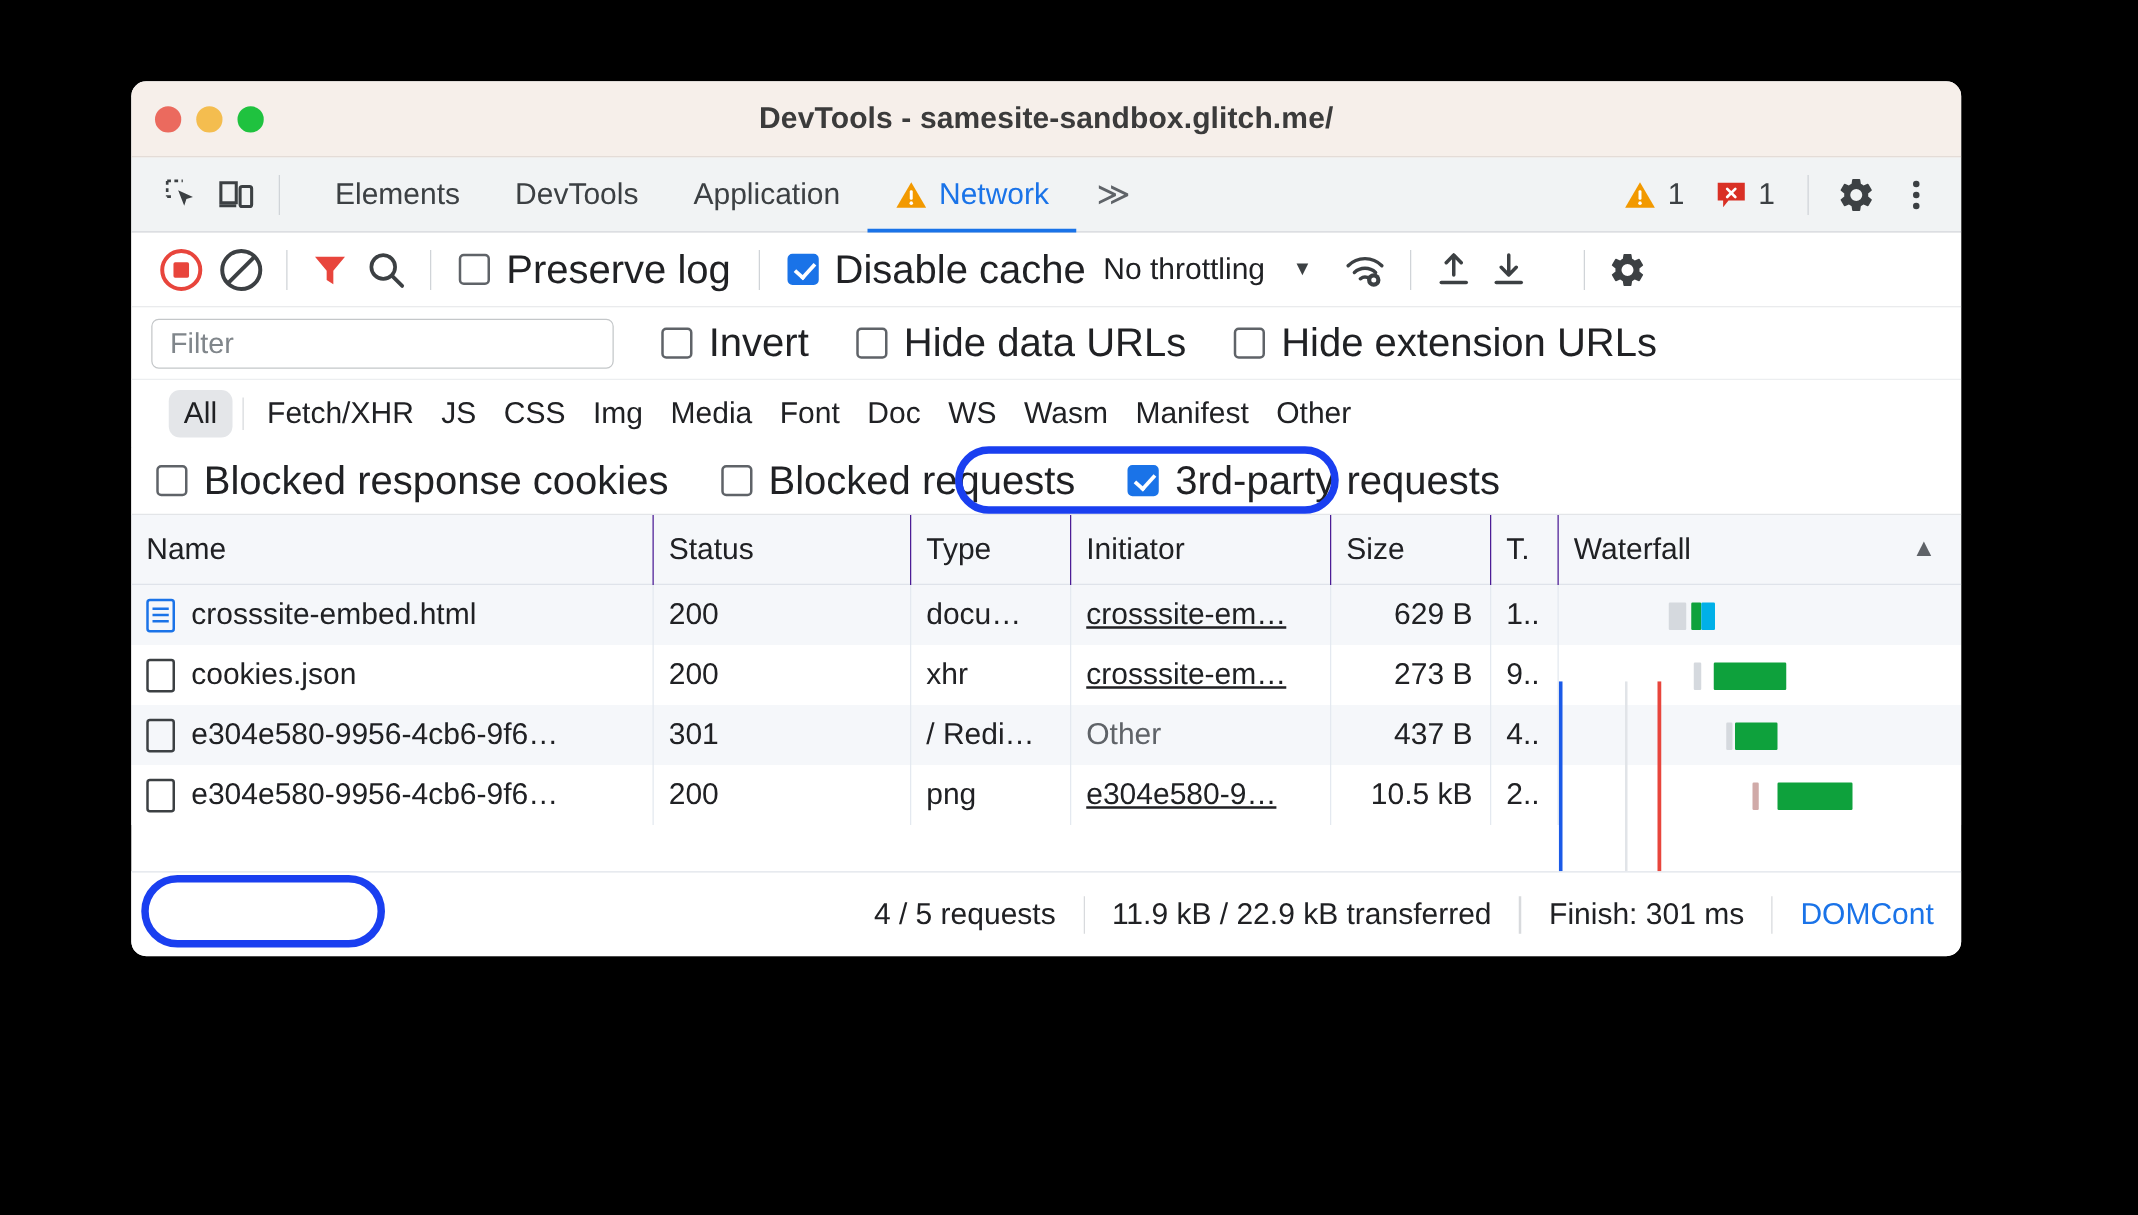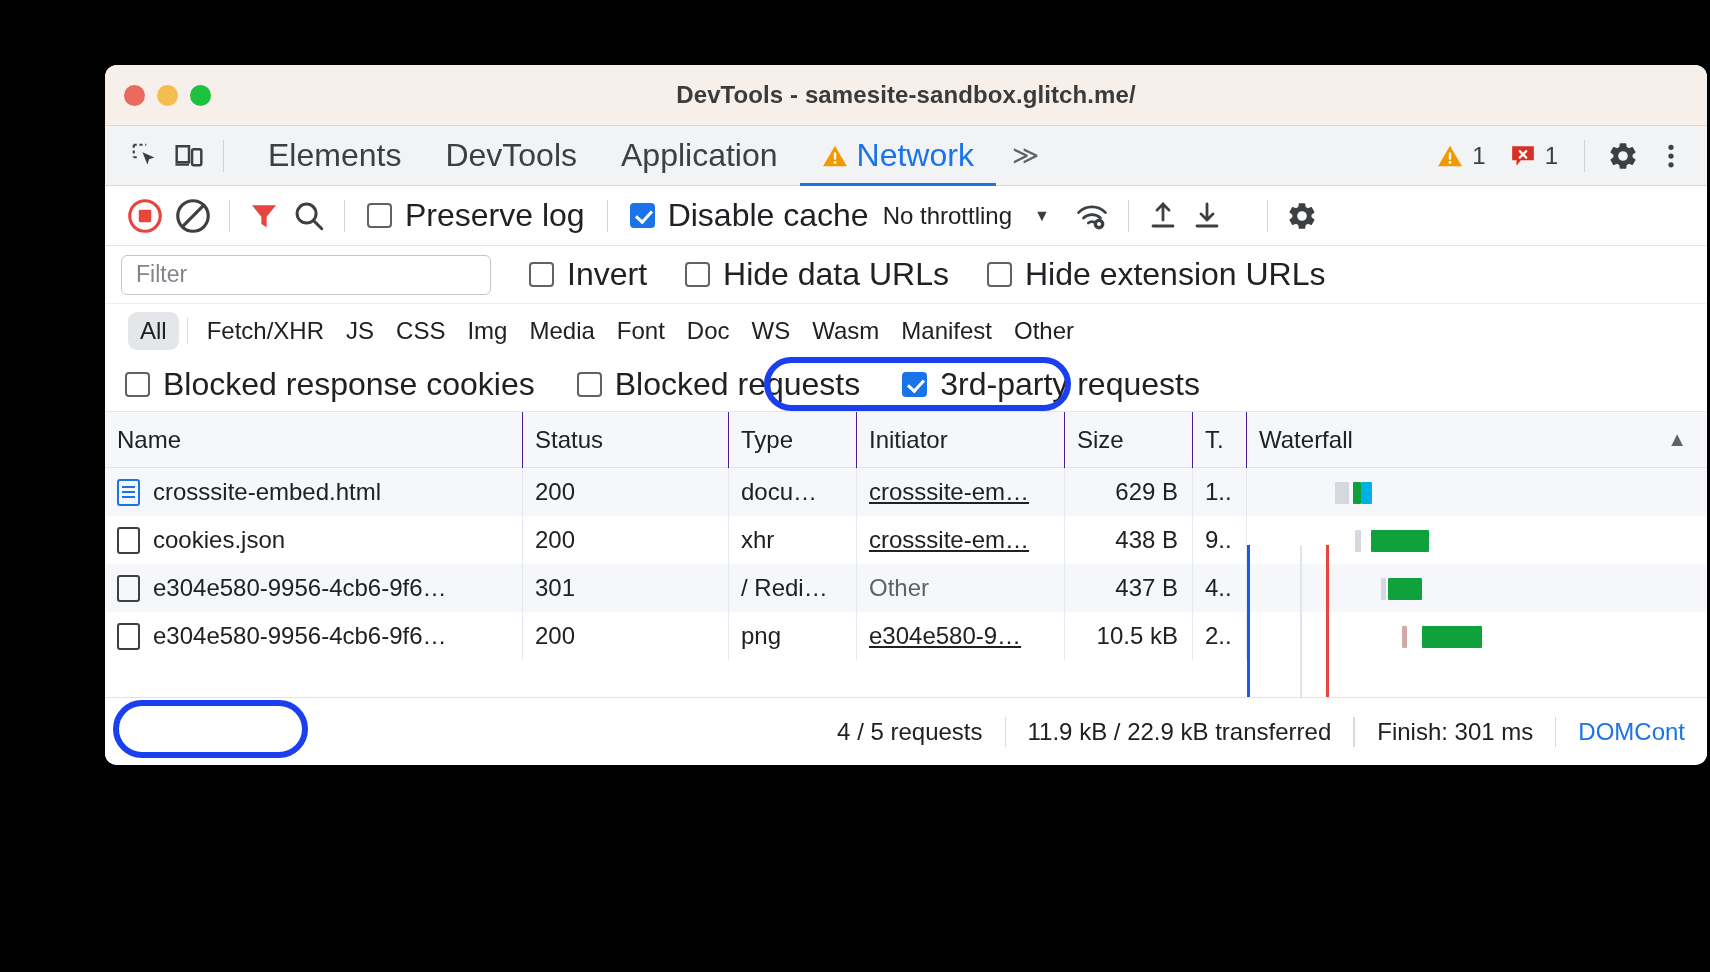--- a/index.html
+++ b/index.html
@@ -14,21 +14,21 @@
   #stage {
     position: relative;
     width: 1710px; height: 972px;
     background: #000;
   }
 
   
   .window {
     position: absolute;
     left: 105px; top: 65px;
-    width: 1602px; height: 700px;
+    width: 1464px; height: 700px;
     background: #fff;
     border-radius: 12px;
     overflow: hidden;
     box-shadow: 0 0 0 1px rgba(0,0,0,.25);
   }
 
   
   .titlebar {
     position: relative;
     height: 61px;
@@ -60,21 +60,21 @@
   .icon-btn {
     width: 44px; height: 44px;
     display: flex; align-items: center; justify-content: center;
     color: #3c4043;
   }
   .vsep { width: 1px; height: 32px; background: #d0d4d8; margin: 0 12px; }
   .tabs { display: flex; align-items: center; height: 60px; margin-left: 10px; }
   .tab {
     height: 60px; display: flex; align-items: center; gap: 9px;
     padding: 0 22px;
-    font-size: 32px; color: #3c4043;
+    font-size: 24px; color: #3c4043;
     position: relative;
   }
   .tab.active { color: #1a73e8; }
   .tab.active::after {
     content: ""; position: absolute;
     left: 0; right: 0; bottom: 0; height: 3px; background: #1a73e8;
   }
   .chev { font-size: 26px; color: #5f6368; padding: 0 16px; letter-spacing: -2px; }
   .tab-right {
     margin-left: auto; display: flex; align-items: center;
@@ -123,22 +123,21 @@
     background: #fff; color: #80868b; font-size: 23px;
     padding: 0 14px; display: flex; align-items: center;
     font-family: "Liberation Sans", sans-serif;
   }
   .filter-checks { display: flex; align-items: center; margin-left: 28px; gap: 18px; }
 
   
   .typerow {
     height: 54px; background: #fff;
     display: flex; align-items: center;
-    padding-left: 1px;
-    margin-left: 22px;
+    padding-left: 30px;
   }
   .type-pill {
     font-size: 24px; color: #202124;
     padding: 5px 12px; border-radius: 9px;
   }
   .type-pill.active { background: #e4e6e9; }
   .type-sep { width: 1px; height: 26px; background: #d8dadd; margin: 0 8px; }
   .type-item { font-size: 24px; color: #202124; padding: 5px 11px; }
 
   
@@ -471,21 +470,21 @@
       <div class="tr even">
         <div class="td c-name">
           <span class="blank-icon"></span>
           <span>cookies.json</span>
         </div>
         <div class="td c-status">200</div>
         <div class="td c-type">xhr</div>
         <div class="td c-init">
           <span class="link">crosssite-em…</span>
         </div>
-        <div class="td c-size">438 B</div>
+        <div class="td c-size">273 B</div>
         <div class="td c-time">9..</div>
         <div class="td c-wf">
           <div class="wf-bar" style="left:108px;width:6px;background:#d5d9de;"></div>
           <div class="wf-bar" style="left:124px;width:58px;background:#0ea13c;"></div>
         </div>
       </div>
 
       <div class="tr odd">
         <div class="td c-name">
           <span class="blank-icon"></span>

